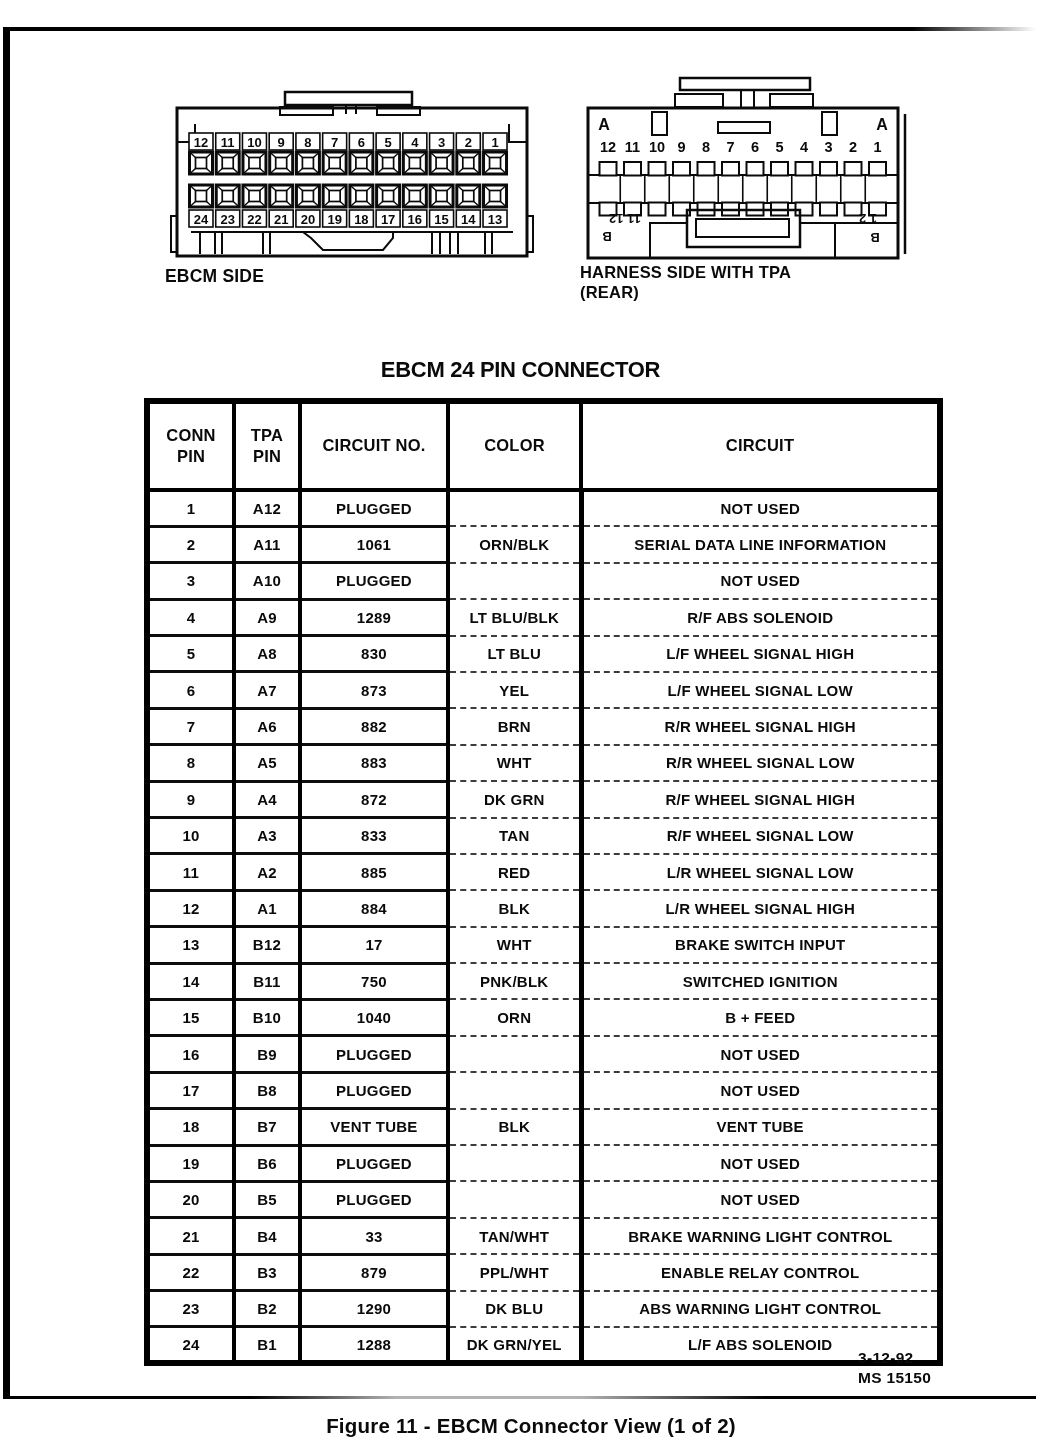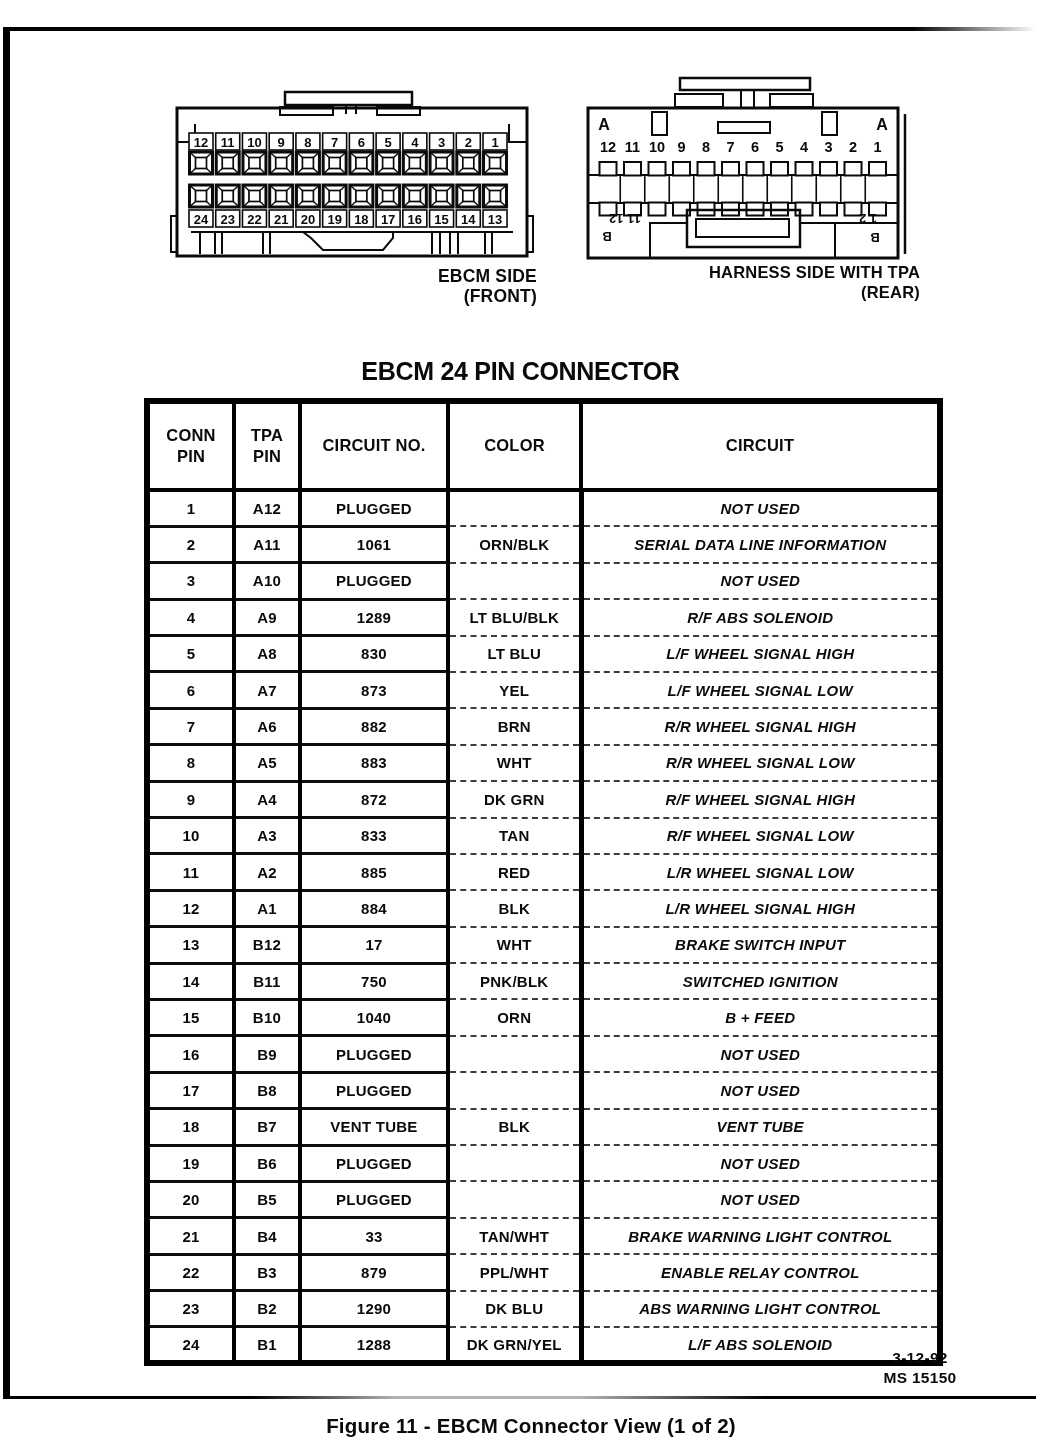--- a/index.html
+++ b/index.html
@@ -10,44 +10,44 @@
   }
   .border-top{position:absolute;left:3px;top:27px;width:1033px;height:4px;
     background:linear-gradient(90deg,#000 0%,#000 88%,rgba(0,0,0,0) 100%);}
   .border-left{position:absolute;left:3px;top:27px;width:7px;height:1372px;background:#000;}
   .bottom-rule{position:absolute;left:3px;top:1396px;width:1033px;height:3px;
     background:linear-gradient(90deg,#000 0%,#000 24%,rgba(0,0,0,.30) 38%,rgba(0,0,0,.30) 56%,#000 74%,#000 100%);}
 
   .diagram{position:absolute;}
   .diagram-front{left:165px;top:84px;width:372px;}
   .diagram-rear{left:580px;top:72px;width:340px;}
-  .diag-label{text-align:right;font-weight:bold;font-size:17.5px;line-height:20px;letter-spacing:.2px;}
+  .diag-label{text-align:left;font-weight:bold;font-size:17.5px;line-height:20px;letter-spacing:.2px;}
   .diagram-rear .diag-label{font-size:16.5px;}
   svg{display:block;}
   svg text{font-family:"Liberation Sans","DejaVu Sans",sans-serif;font-weight:bold;fill:#0a0a0a;}
 
   .table-title{position:absolute;left:135px;top:357px;width:771px;margin:0;
-    text-align:center;font-size:25px;font-weight:bold;letter-spacing:-.3px;}
+    text-align:center;font-size:22px;font-weight:bold;letter-spacing:-.3px;}
 
   .pin-table{position:absolute;left:144px;top:398px;width:771px;
     border-collapse:collapse;table-layout:fixed;border:6px solid #000;}
   .pin-table th,.pin-table td{
     border-left:4px solid #000;text-align:center;vertical-align:middle;
     font-weight:bold;padding:0;overflow:hidden;}
   .pin-table th:first-child,.pin-table td:first-child{border-left:none;}
   .pin-table th{border-bottom:4px solid #000;font-size:16.5px;white-space:pre-line;line-height:1.3;letter-spacing:.2px;}
   .pin-table td{font-size:15px;border-top:3px solid #0d0d0d;letter-spacing:.25px;}
   .pin-table td.col3,.pin-table td.col4{border-top:2px dashed #3c3c3c;}
-  .pin-table td.col4{border-left:5px solid #000;font-style:italic;}
+  .pin-table td.col4{border-left:5px solid #000;}
   .pin-table tbody tr:first-child td{border-top:none;}
   .pin-table thead tr{height:89px;}
   .pin-table tbody tr{height:36.4px;}
   .col0{width:82px;}.col1{width:62px;}.col2{width:144px;}.col3{width:129px;}.col4{width:354px;}
 
-  .footer-note{position:absolute;left:858px;top:1348px;width:124px;text-align:center;
+  .footer-note{position:absolute;left:858px;top:1348px;width:124px;text-align:left;
     font-weight:bold;font-size:15.5px;line-height:20px;letter-spacing:.3px;}
   .figure-caption{position:absolute;left:27px;top:1414px;width:1008px;text-align:center;
     font-weight:bold;font-size:20.5px;letter-spacing:.2px;}
 </style>
 </head>
 <body>
 
 <div class="border-top"></div>
 <div class="border-left"></div>
 
@@ -272,21 +272,20 @@
         <line x1="318.53000000000003" y1="101" x2="324.53000000000003" y2="106.5" stroke="#0a0a0a" stroke-width="1.4"></line>
         <line x1="341.53000000000003" y1="101" x2="335.53000000000003" y2="106.5" stroke="#0a0a0a" stroke-width="1.4"></line>
         <line x1="318.53000000000003" y1="123" x2="324.53000000000003" y2="117.5" stroke="#0a0a0a" stroke-width="1.4"></line>
         <line x1="341.53000000000003" y1="123" x2="335.53000000000003" y2="117.5" stroke="#0a0a0a" stroke-width="1.4"></line>
         <rect x="318.03000000000003" y="126" width="24" height="17" fill="#fff" stroke="#0a0a0a" stroke-width="1.6"></rect>
         <text x="330.03000000000003" y="139.5" font-size="13" text-anchor="middle">13</text>
       </g>
   </svg>
   <div class="diag-label">
     <div>EBCM SIDE</div>
-    <div>(FRONT)</div>
   </div>
 </div>
 
 <div class="diagram diagram-rear">
   <svg id="rear-svg" viewBox="0 0 340 190" width="340" height="190">
     <g fill="none" stroke="#0a0a0a" stroke-width="2.5">
       <rect x="100" y="6" width="130" height="12"></rect>
       <rect x="95" y="22" width="48" height="13" stroke-width="2"></rect>
       <rect x="190" y="22" width="43" height="13" stroke-width="2"></rect>
       <line x1="161" y1="18" x2="161" y2="36" stroke-width="2"></line>

